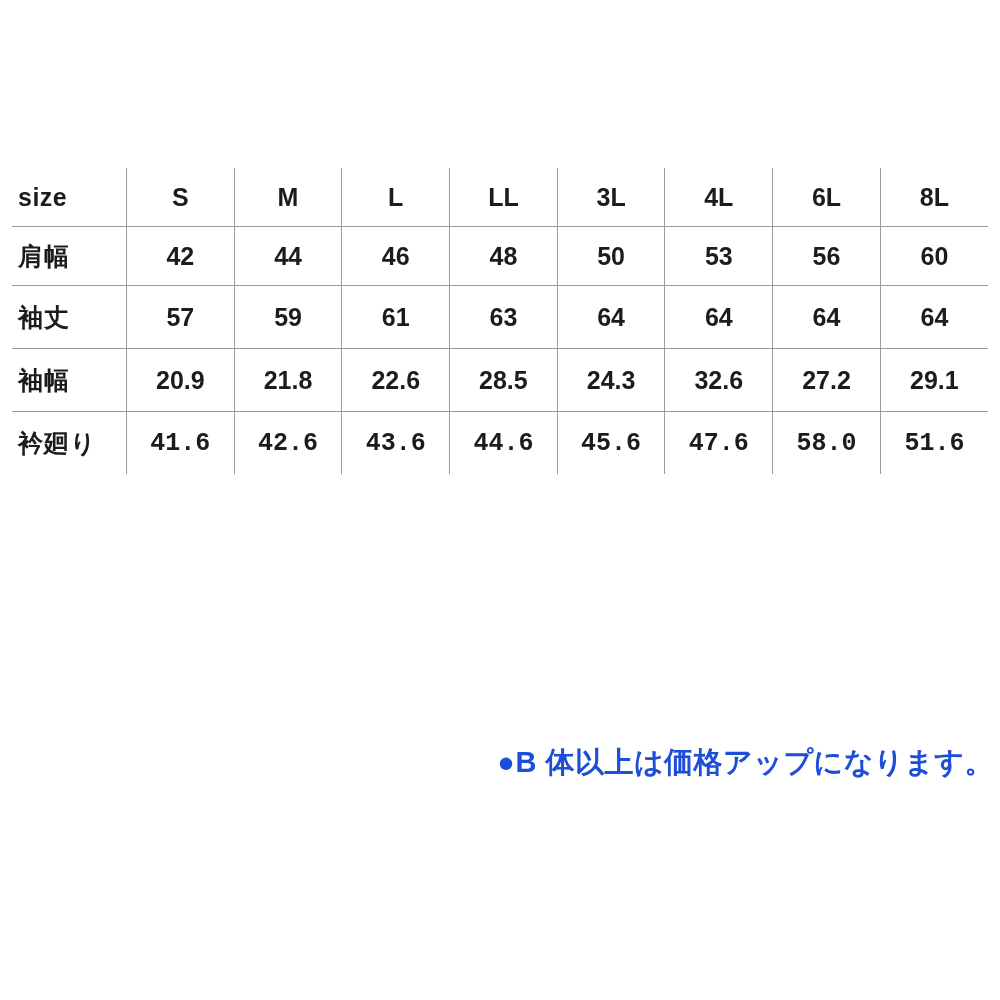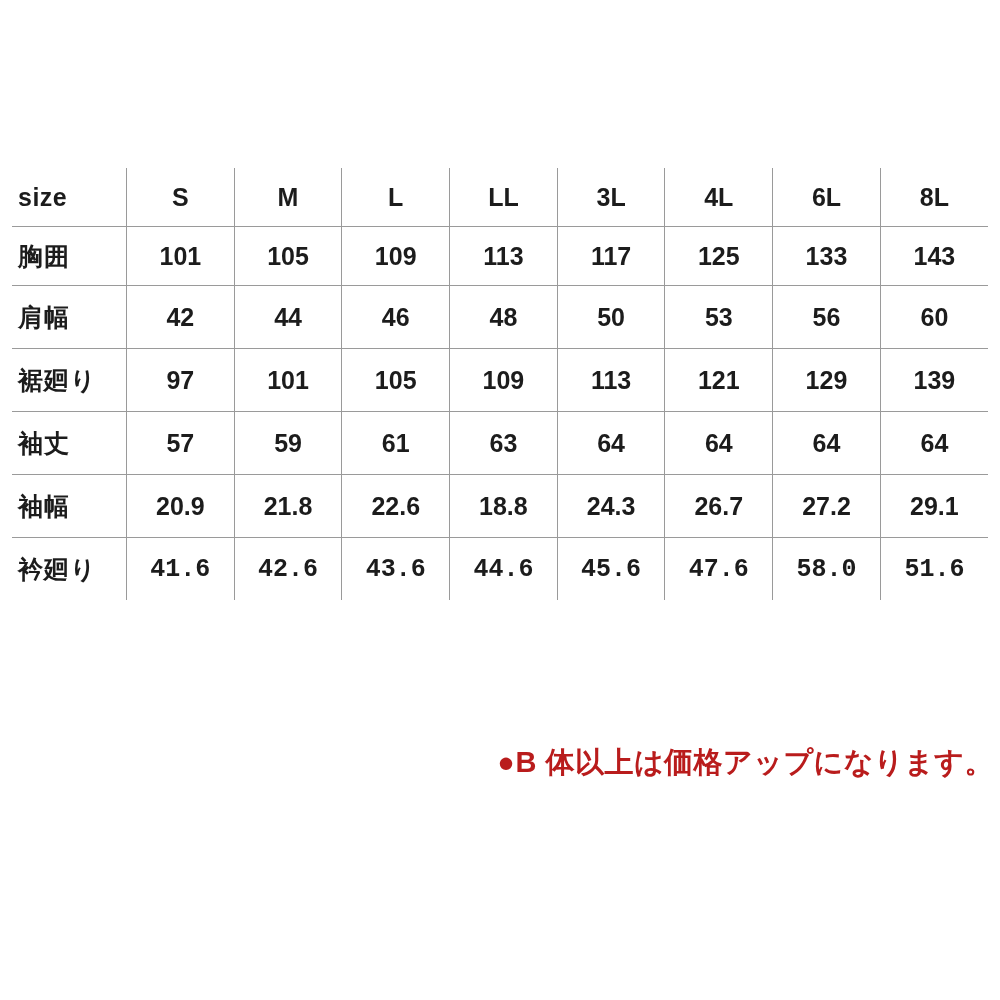--- a/index.html
+++ b/index.html
@@ -75,21 +75,21 @@
   .notes {
     position: absolute;
     right: 6px;
     top: 742px;
     width: 988px;
     text-align: right;
   }
   .note-line {
     font-size: 29px;
     font-weight: bold;
-    color: #b91c1c;
+    color: #1d4ed8;
     line-height: 1.42;
     letter-spacing: 0.5px;
     white-space: nowrap;
   }
 </style>
 </head>
 <body>
 
 <div class="page">
 
@@ -103,71 +103,49 @@
           <th>L</th>
           <th>LL</th>
           <th>3L</th>
           <th>4L</th>
           <th>6L</th>
           <th>8L</th>
         </tr>
       </thead>
       <tbody>
         <tr>
-          <td class="row-label">胸囲</td>
-          <td>101</td>
-          <td>105</td>
-          <td>109</td>
-          <td>113</td>
-          <td>117</td>
-          <td>125</td>
-          <td>133</td>
-          <td>143</td>
-        </tr>
-        <tr>
           <td class="row-label">肩幅</td>
           <td>42</td>
           <td>44</td>
           <td>46</td>
           <td>48</td>
           <td>50</td>
           <td>53</td>
           <td>56</td>
           <td>60</td>
-        </tr>
-        <tr>
-          <td class="row-label">裾廻り</td>
-          <td>97</td>
-          <td>101</td>
-          <td>105</td>
-          <td>109</td>
-          <td>113</td>
-          <td>121</td>
-          <td>129</td>
-          <td>139</td>
         </tr>
         <tr>
           <td class="row-label">袖丈</td>
           <td>57</td>
           <td>59</td>
           <td>61</td>
           <td>63</td>
           <td>64</td>
           <td>64</td>
           <td>64</td>
           <td>64</td>
         </tr>
         <tr>
           <td class="row-label">袖幅</td>
           <td>20.9</td>
           <td>21.8</td>
           <td>22.6</td>
-          <td>18.8</td>
+          <td>28.5</td>
           <td>24.3</td>
-          <td>26.7</td>
+          <td>32.6</td>
           <td>27.2</td>
           <td>29.1</td>
         </tr>
         <tr>
           <td class="row-label">衿廻り</td>
           <td>41.6</td>
           <td>42.6</td>
           <td>43.6</td>
           <td>44.6</td>
           <td>45.6</td>

